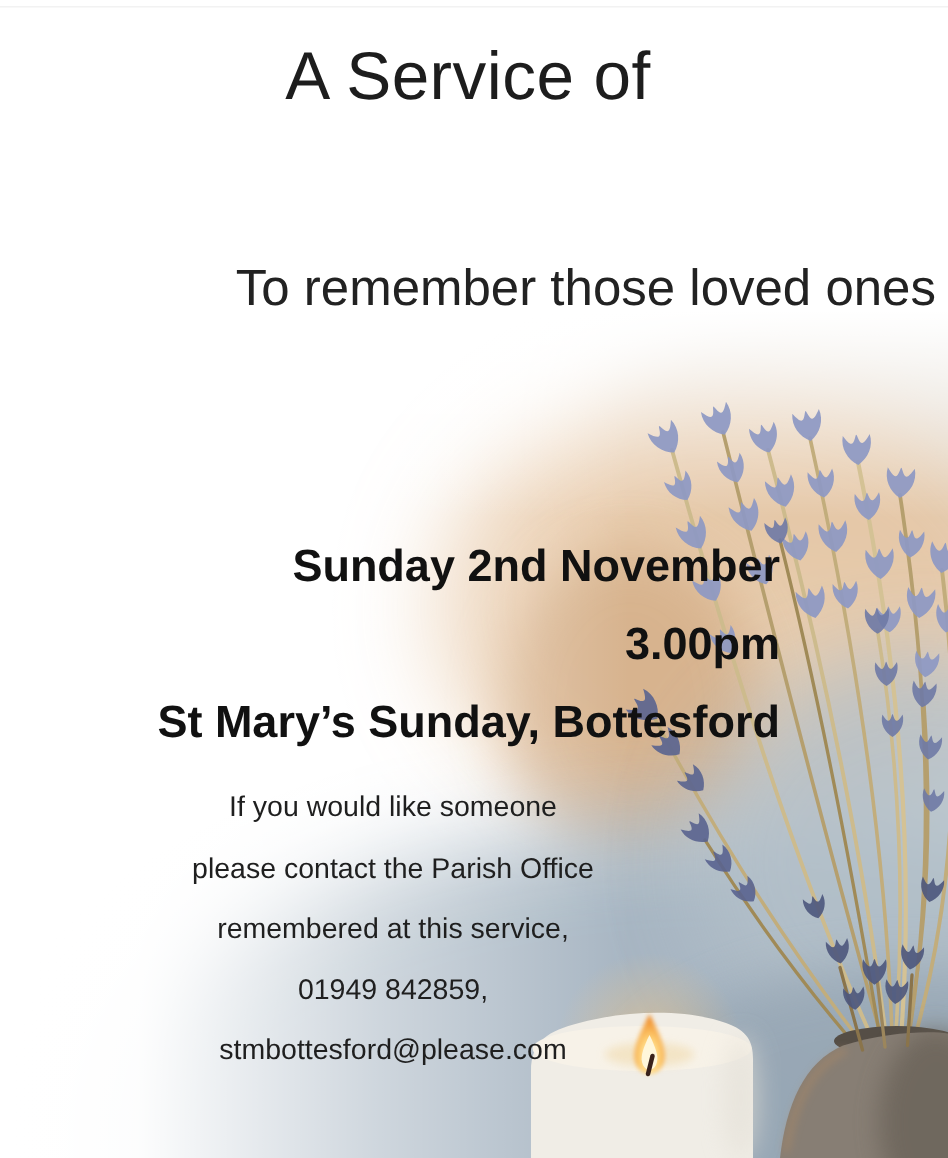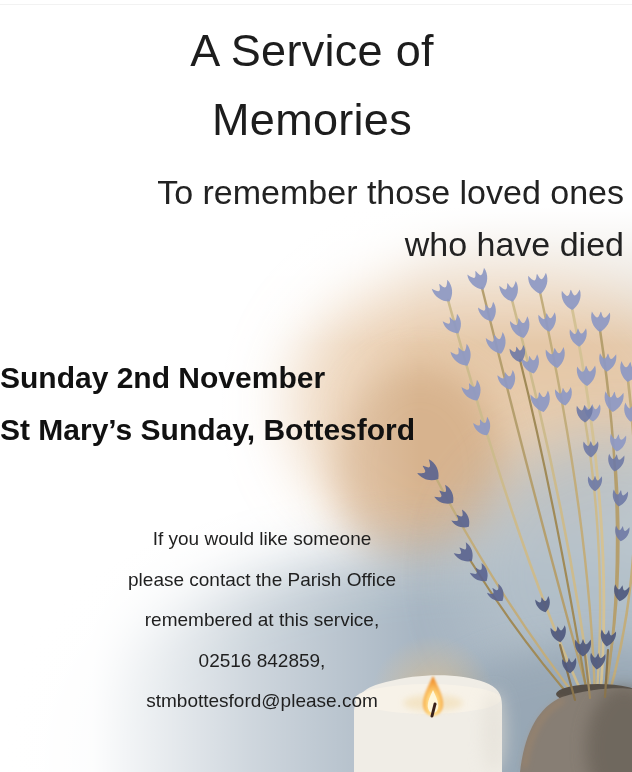--- a/index.html
+++ b/index.html
@@ -20,21 +20,21 @@
     letter-spacing:.3px;color:#1d1d1d;
   }
   .subtitle{
     position:absolute;top:166px;left:0;width:624px;
     text-align:right;
     font-size:34px;font-weight:400;line-height:52px;
     color:#222222;
   }
   .event{
     position:absolute;top:352px;left:0;width:520px;
-    text-align:left;
+    text-align:right;
     font-size:30px;font-weight:700;line-height:52px;
     color:#111111;
   }
   .contact{
     position:absolute;top:519px;left:0;width:524px;
     text-align:center;
     font-size:19px;font-weight:400;line-height:40.5px;
     color:#1f1f1f;
   }
 </style>
@@ -189,35 +189,34 @@
       <use href="#bud" transform="translate(597,667) rotate(5) scale(0.8)"></use>
       <use href="#bud" transform="translate(545,610) rotate(-15) scale(0.75)"></use>
       <use href="#bud" transform="translate(620,599) rotate(10) scale(0.8)"></use>
     </g>
   </svg>
 
   <div class="textlayer">
 
     <div class="title">
       <div>A Service of</div>
-      <div>Memories</div>
     </div>
 
     <div class="subtitle">
       <div>To remember those loved ones</div>
-      <div>who have died</div>
     </div>
 
     <div class="event">
       <div>Sunday 2nd November</div>
+      <div>3.00pm</div>
       <div>St Mary’s Sunday, Bottesford</div>
     </div>
 
     <div class="contact">
       <div>If you would like someone</div>
       <div>please contact the Parish Office</div>
       <div>remembered at this service,</div>
-      <div>02516 842859,</div>
+      <div>01949 842859,</div>
       <div>stmbottesford@please.com</div>
     </div>
 
   </div>
 </div>
 
 </body></html>

